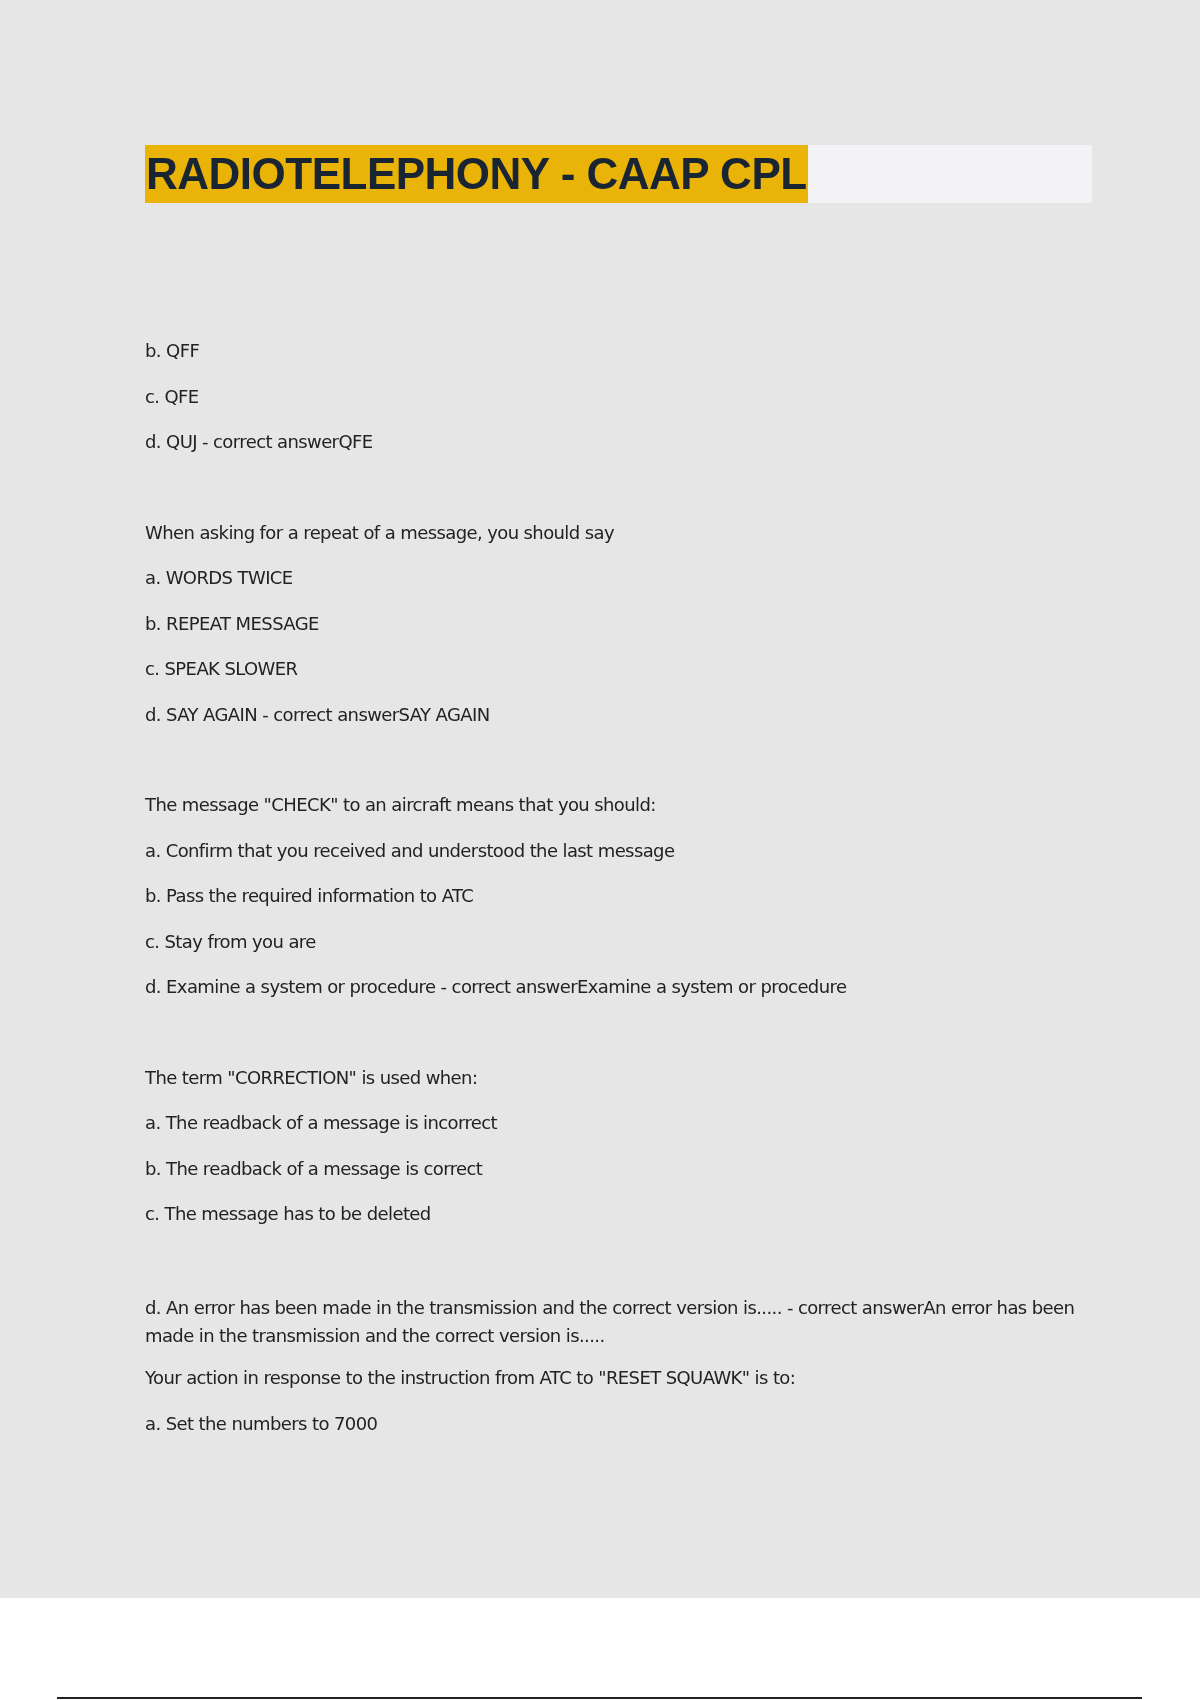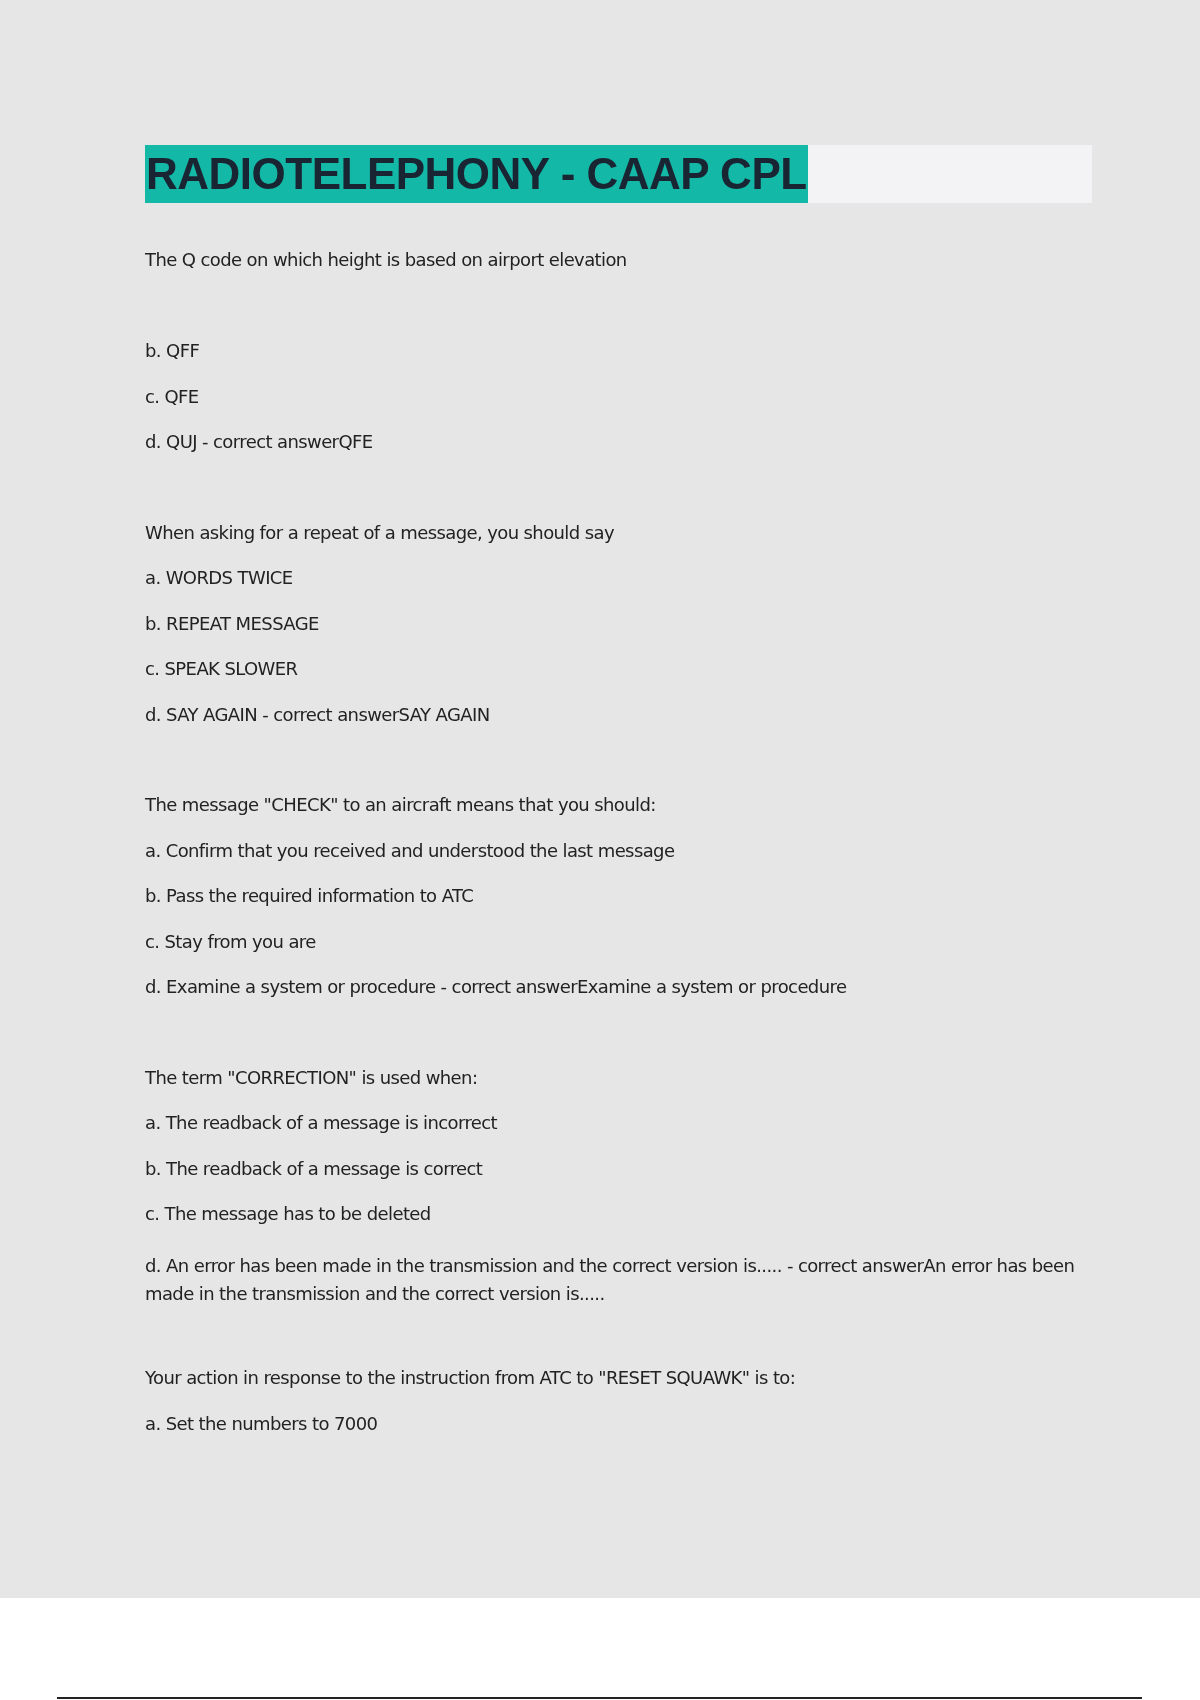--- a/index.html
+++ b/index.html
@@ -11,21 +11,21 @@
   .page {
     position: absolute; left: 0; top: 0; width: 1200px; height: 1598px;
     background: #e6e6e7;
   }
   .title-wrap {
     position: absolute; left: 145px; top: 145px; width: 947px; height: 58px;
     background: #f3f3f6;
   }
   .title {
     position: absolute; left: 0; top: 0; height: 58px;
-    background: #14b8a6; color: #1a2533;
+    background: #eab308; color: #1a2533;
     font-family: "Liberation Sans", sans-serif; font-weight: bold;
     font-size: 44px; line-height: 58px; letter-spacing: -0.5px;
     padding: 0 1px; white-space: nowrap;
   }
   .line {
     position: absolute; left: 145px; width: 950px;
     font-family: "DejaVu Sans", sans-serif; font-size: 18px; color: #222;
     letter-spacing: -0.6px; line-height: 28px; white-space: nowrap;
   }
   .wrap { white-space: normal; }
@@ -35,40 +35,39 @@
   }
 </style>
 </head>
 <body>
 
 <div class="page">
   <div class="title-wrap">
     <div class="title">RADIOTELEPHONY - CAAP CPL</div>
   </div>
 
-  <div class="line" style="top:246px">The Q code on which height is based on airport elevation</div>
   <div class="line" style="top:337px">b. QFF</div>
   <div class="line" style="top:383px">c. QFE</div>
   <div class="line" style="top:428px">d. QUJ - correct answerQFE</div>
 
   <div class="line" style="top:519px">When asking for a repeat of a message, you should say</div>
   <div class="line" style="top:564px">a. WORDS TWICE</div>
   <div class="line" style="top:610px">b. REPEAT MESSAGE</div>
   <div class="line" style="top:655px">c. SPEAK SLOWER</div>
   <div class="line" style="top:701px">d. SAY AGAIN - correct answerSAY AGAIN</div>
 
   <div class="line" style="top:791px">The message "CHECK" to an aircraft means that you should:</div>
   <div class="line" style="top:882px">b. Pass the required information to ATC</div>
   <div class="line" style="top:837px">a. Confirm that you received and understood the last message</div>
   <div class="line" style="top:928px">c. Stay from you are</div>
   <div class="line" style="top:973px">d. Examine a system or procedure - correct answerExamine a system or procedure</div>
 
   <div class="line" style="top:1064px">The term "CORRECTION" is used when:</div>
   <div class="line" style="top:1109px">a. The readback of a message is incorrect</div>
   <div class="line" style="top:1155px">b. The readback of a message is correct</div>
   <div class="line" style="top:1200px">c. The message has to be deleted</div>
-  <div class="line wrap" style="top:1252px">d. An error has been made in the transmission and the correct version is..... - correct answerAn error has been made in the transmission and the correct version is.....</div>
+  <div class="line wrap" style="top:1294px">d. An error has been made in the transmission and the correct version is..... - correct answerAn error has been made in the transmission and the correct version is.....</div>
 
   <div class="line" style="top:1364px">Your action in response to the instruction from ATC to "RESET SQUAWK" is to:</div>
   <div class="line" style="top:1410px">a. Set the numbers to 7000</div>
 </div>
 
 <div class="footer-rule"></div>
 
 </body></html>

